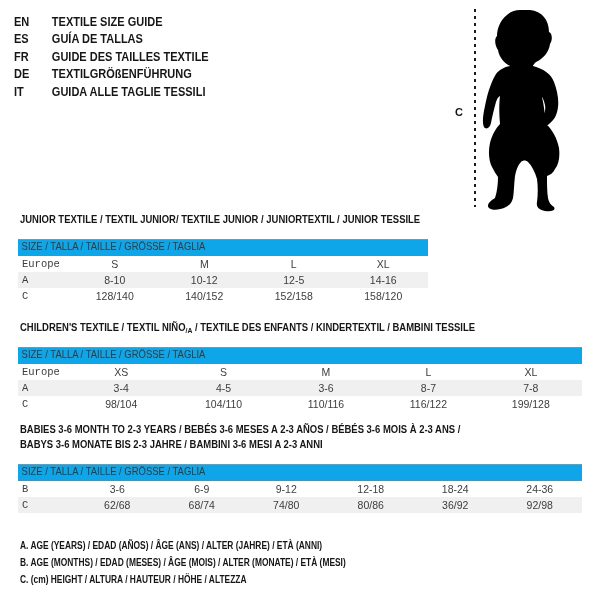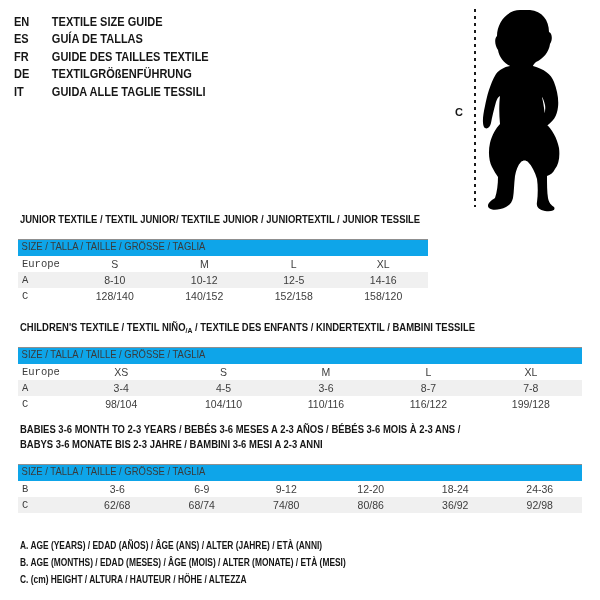--- a/index.html
+++ b/index.html
@@ -203,21 +203,21 @@
 </div>
 <div class="abs size-table t3">
   <div class="t-header">
     <span>SIZE / TALLA / TAILLE / GRÖSSE / TAGLIA</span>
   </div>
   <div class="t-row">
     <span class="lbl">B</span>
     <span class="val">3-6</span>
     <span class="val">6-9</span>
     <span class="val">9-12</span>
-    <span class="val">12-20</span>
+    <span class="val">12-18</span>
     <span class="val">18-24</span>
     <span class="val">24-36</span>
   </div>
   <div class="t-row shade">
     <span class="lbl">C</span>
     <span class="val">62/68</span>
     <span class="val">68/74</span>
     <span class="val">74/80</span>
     <span class="val">80/86</span>
     <span class="val">36/92</span>

